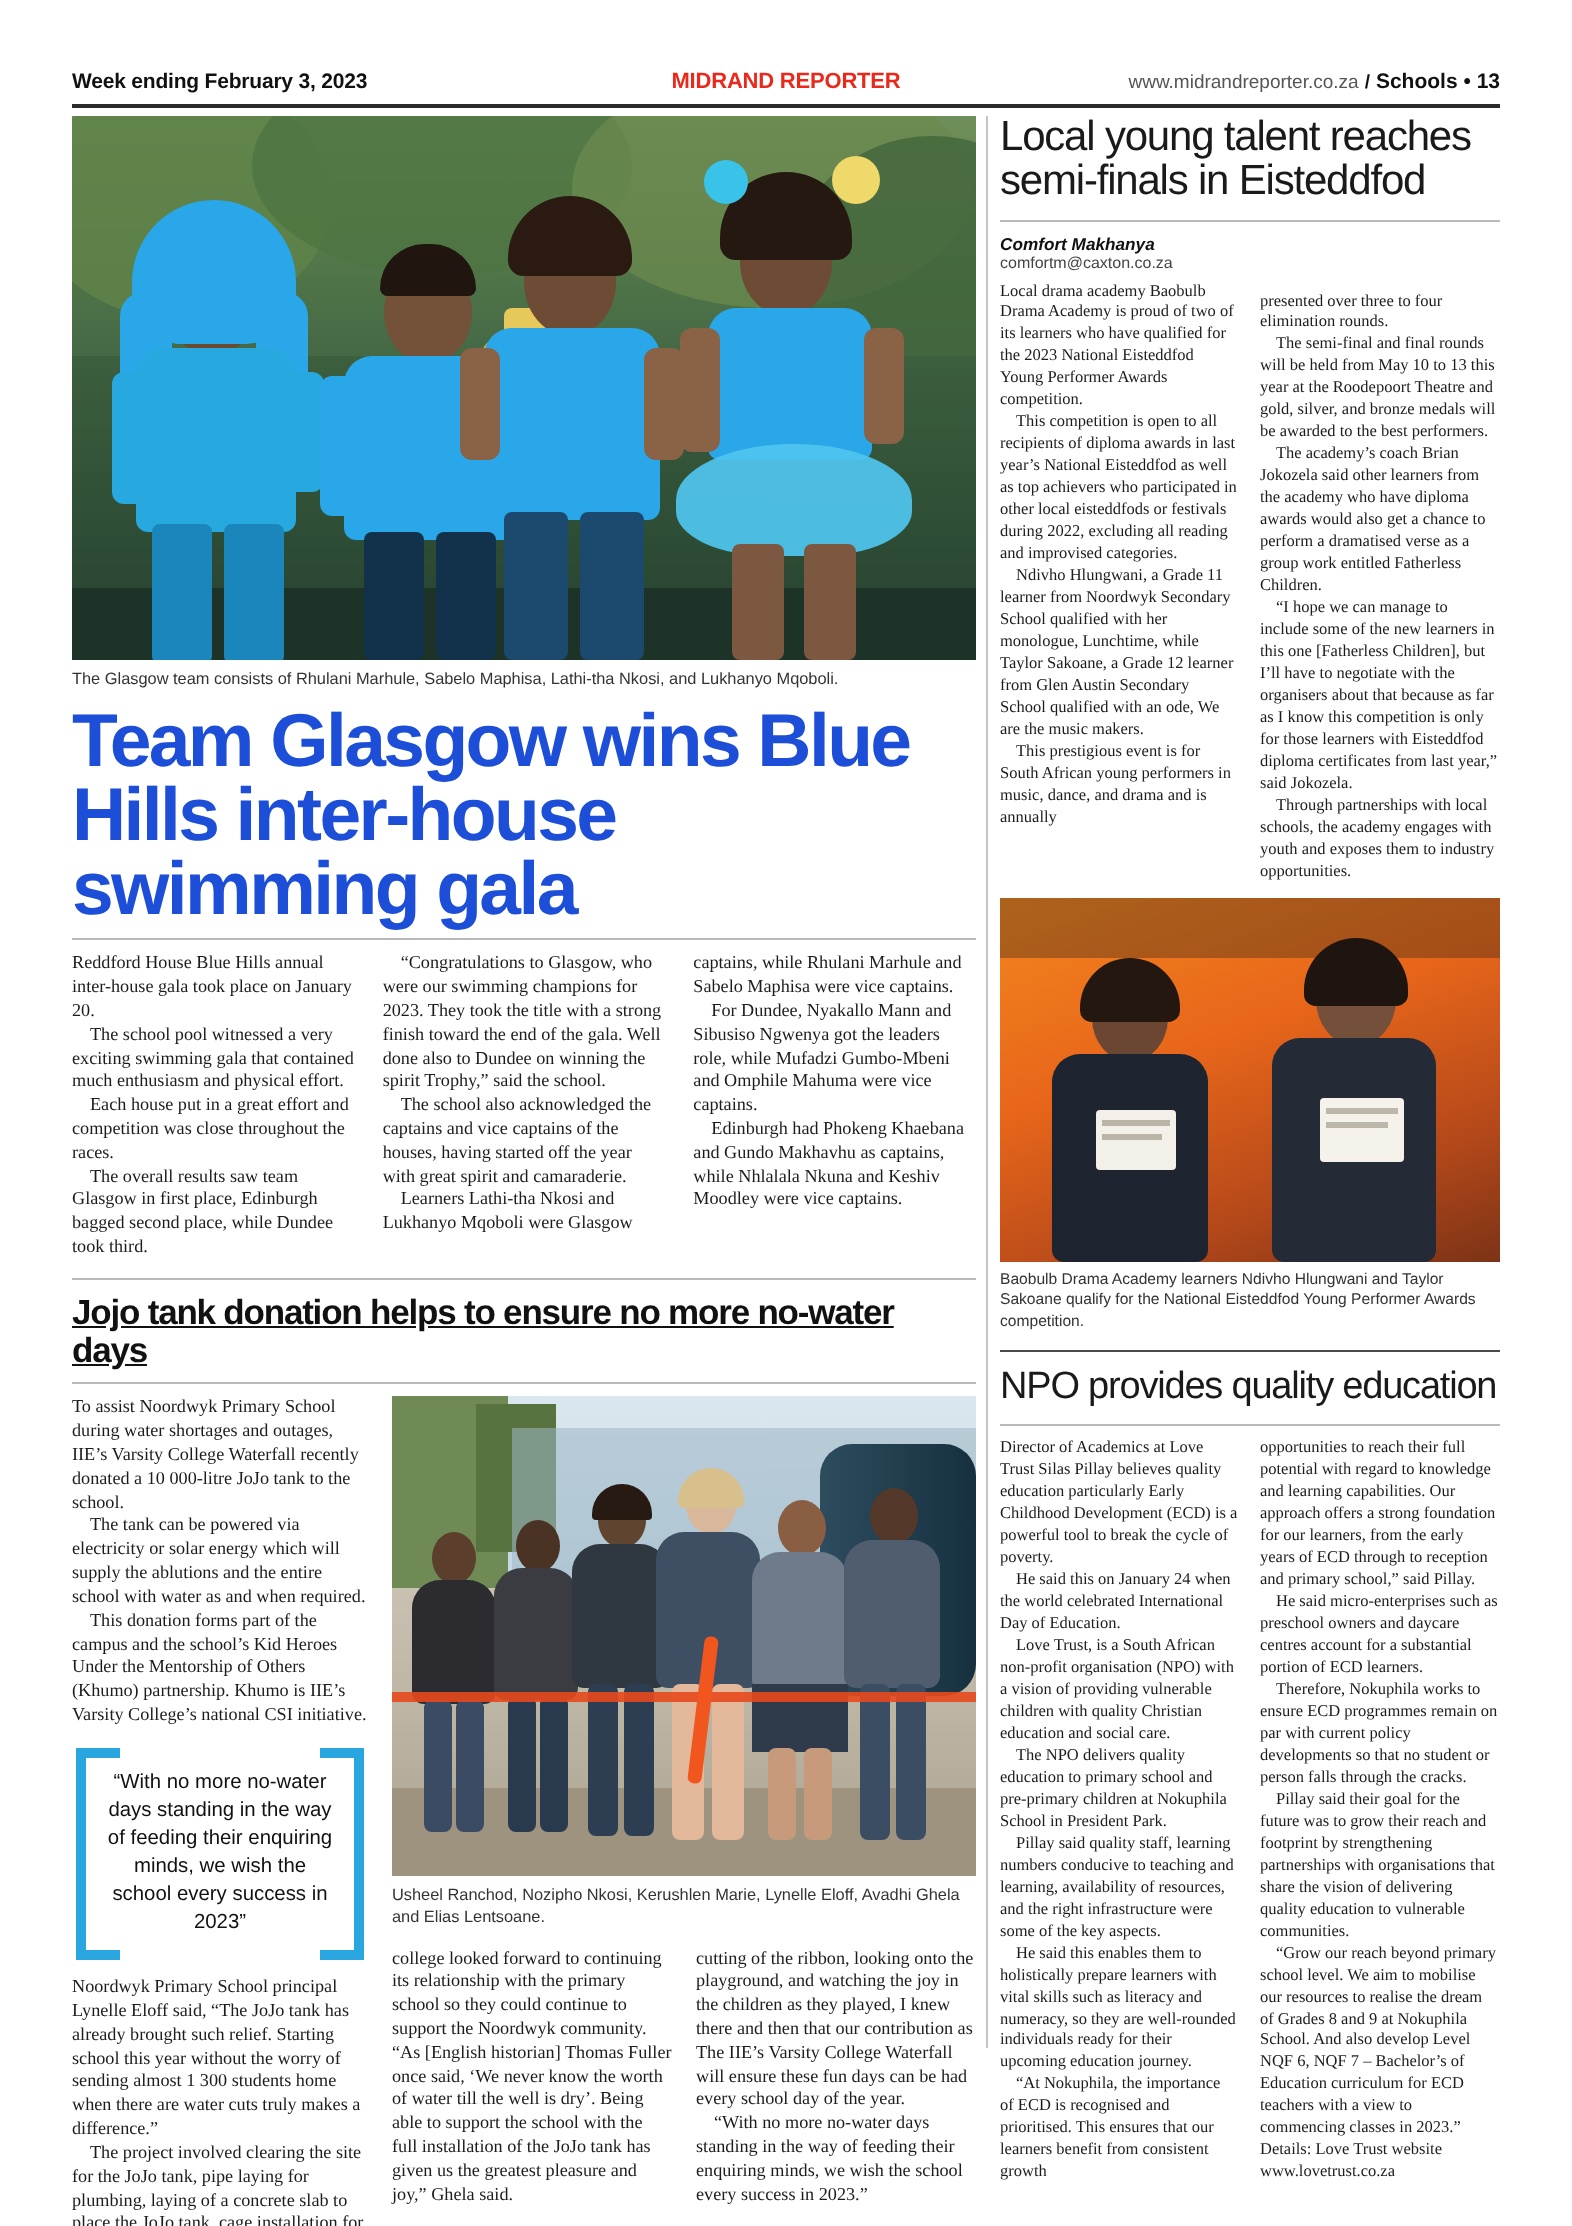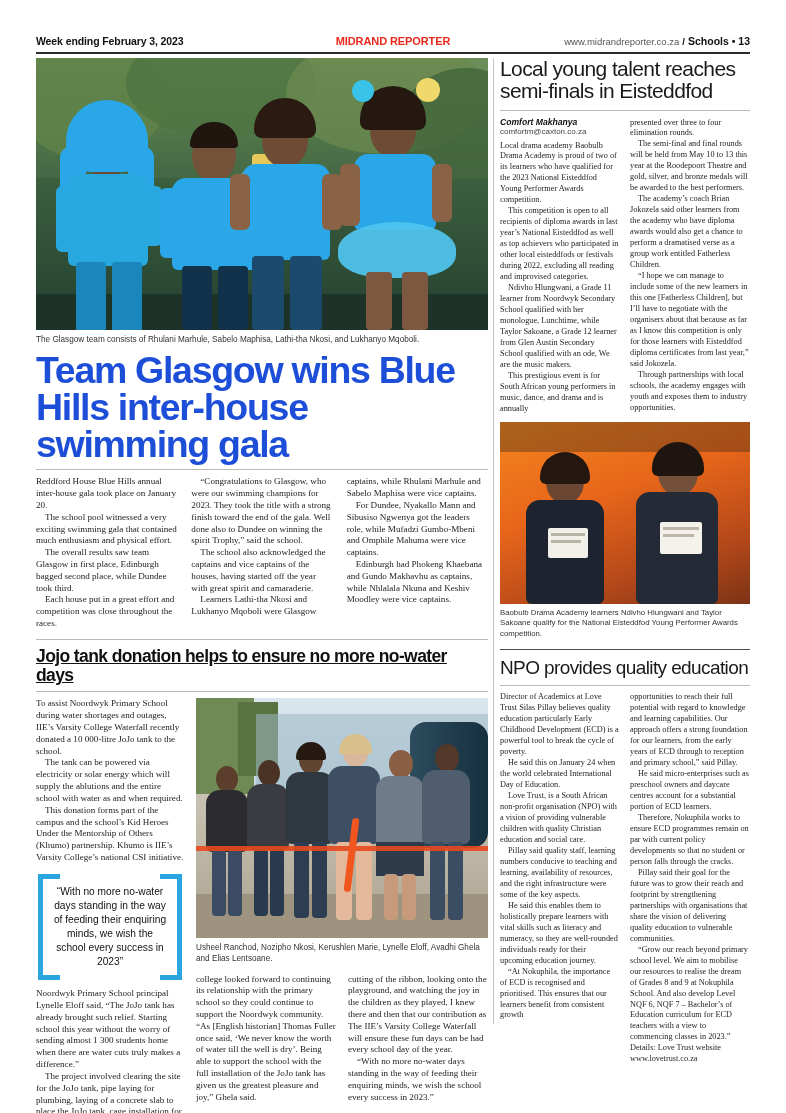--- a/index.html
+++ b/index.html
@@ -225,22 +225,22 @@
     </div>
     <div class="photo-caption">The Glasgow team consists of Rhulani Marhule, Sabelo Maphisa, Lathi-tha Nkosi, and Lukhanyo Mqoboli.</div>
 
     <div class="headline-main">Team Glasgow wins Blue Hills inter-house swimming gala</div>
 
     <div class="hrule" style="margin-bottom:6px;"></div>
 
     <div class="cols3 body-txt">
       <p class="first">Reddford House Blue Hills annual inter-house gala took place on January 20.</p>
       <p>The school pool witnessed a very exciting swimming gala that contained much enthusiasm and physical effort.</p>
+      <p>Each house put in a great effort and competition was close throughout the races.</p>
       <p>The overall results saw team Glasgow in first place, Edinburgh bagged second place, while Dundee took third.</p>
-      <p>Each house put in a great effort and competition was close throughout the races.</p>
       <p>“Congratulations to Glasgow, who were our swimming champions for 2023. They took the title with a strong finish toward the end of the gala. Well done also to Dundee on winning the spirit Trophy,” said the school.</p>
       <p>The school also acknowledged the captains and vice captains of the houses, having started off the year with great spirit and camaraderie.</p>
       <p>Learners Lathi-tha Nkosi and Lukhanyo Mqoboli were Glasgow captains, while Rhulani Marhule and Sabelo Maphisa were vice captains.</p>
       <p>For Dundee, Nyakallo Mann and Sibusiso Ngwenya got the leaders role, while Mufadzi Gumbo-Mbeni and Omphile Mahuma were vice captains.</p>
       <p>Edinburgh had Phokeng Khaebana and Gundo Makhavhu as captains, while Nhlalala Nkuna and Keshiv Moodley were vice captains.</p>
     </div>
 
     <div class="hrule" style="margin-top:9px;margin-bottom:7px;"></div>
 
     <div class="section-head">Jojo tank donation helps to ensure no more no-water days</div>
@@ -350,21 +350,21 @@
       <div style="width:119px;">
         <div class="byline-name">Comfort Makhanya</div>
         <div class="byline-mail" style="margin-bottom:5px;">comfortm@caxton.co.za</div>
         <div class="body-small">
           <p class="first">Local drama academy Baobulb Drama Academy is proud of two of its learners who have qualified for the 2023 National Eisteddfod Young Performer Awards competition.</p>
           <p>This competition is open to all recipients of diploma awards in last year’s National Eisteddfod as well as top achievers who participated in other local eisteddfods or festivals during 2022, excluding all reading and improvised categories.</p>
           <p>Ndivho Hlungwani, a Grade 11 learner from Noordwyk Secondary School qualified with her monologue, Lunchtime, while Taylor Sakoane, a Grade 12 learner from Glen Austin Secondary School qualified with an ode, We are the music makers.</p>
           <p>This prestigious event is for South African young performers in music, dance, and drama and is annually</p>
         </div>
       </div>
-      <div style="width:119px;padding-top:1px;">
+      <div style="width:119px;padding-top:1px;margin-top:28px;">
         <div class="body-small">
           <p class="first">presented over three to four elimination rounds.</p>
           <p>The semi-final and final rounds will be held from May 10 to 13 this year at the Roodepoort Theatre and gold, silver, and bronze medals will be awarded to the best performers.</p>
           <p>The academy’s coach Brian Jokozela said other learners from the academy who have diploma awards would also get a chance to perform a dramatised verse as a group work entitled Fatherless Children.</p>
           <p>“I hope we can manage to include some of the new learners in this one [Fatherless Children], but I’ll have to negotiate with the organisers about that because as far as I know this competition is only for those learners with Eisteddfod diploma certificates from last year,” said Jokozela.</p>
           <p>Through partnerships with local schools, the academy engages with youth and exposes them to industry opportunities.</p>
         </div>
       </div>
     </div>
 
@@ -395,20 +395,21 @@
     <div class="hrule-dark" style="margin-top:9px;margin-bottom:8px;"></div>
 
     <div class="headline-npo">NPO provides quality education</div>
     <div class="hrule" style="margin-top:7px;margin-bottom:6px;"></div>
 
     <div style="display:flex;gap:11px;">
       <div style="width:119px;" class="body-small">
         <p class="first">Director of Academics at Love Trust Silas Pillay believes quality education particularly Early Childhood Development (ECD) is a powerful tool to break the cycle of poverty.</p>
         <p>He said this on January 24 when the world celebrated International Day of Education.</p>
         <p>Love Trust, is a South African non-profit organisation (NPO) with a vision of providing vulnerable children with quality Christian education and social care.</p>
+        <p>The NPO delivers quality education to primary school and pre-primary children at Nokuphila School in President Park.</p>
         <p>Pillay said quality staff, learning numbers conducive to teaching and learning, availability of resources, and the right infrastructure were some of the key aspects.</p>
         <p>He said this enables them to holistically prepare learners with vital skills such as literacy and numeracy, so they are well-rounded individuals ready for their upcoming education journey.</p>
         <p>“At Nokuphila, the importance of ECD is recognised and prioritised. This ensures that our learners benefit from consistent growth</p>
       </div>
       <div style="width:119px;" class="body-small">
         <p class="first">opportunities to reach their full potential with regard to knowledge and learning capabilities. Our approach offers a strong foundation for our learners, from the early years of ECD through to reception and primary school,” said Pillay.</p>
         <p>He said micro-enterprises such as preschool owners and daycare centres account for a substantial portion of ECD learners.</p>
         <p>Therefore, Nokuphila works to ensure ECD programmes remain on par with current policy developments so that no student or person falls through the cracks.</p>
         <p>Pillay said their goal for the future was to grow their reach and footprint by strengthening partnerships with organisations that share the vision of delivering quality education to vulnerable communities.</p>
         <p>“Grow our reach beyond primary school level. We aim to mobilise our resources to realise the dream of Grades 8 and 9 at Nokuphila School. And also develop Level NQF 6, NQF 7 – Bachelor’s of Education curriculum for ECD teachers with a view to commencing classes in 2023.” Details: Love Trust website www.lovetrust.co.za</p>

